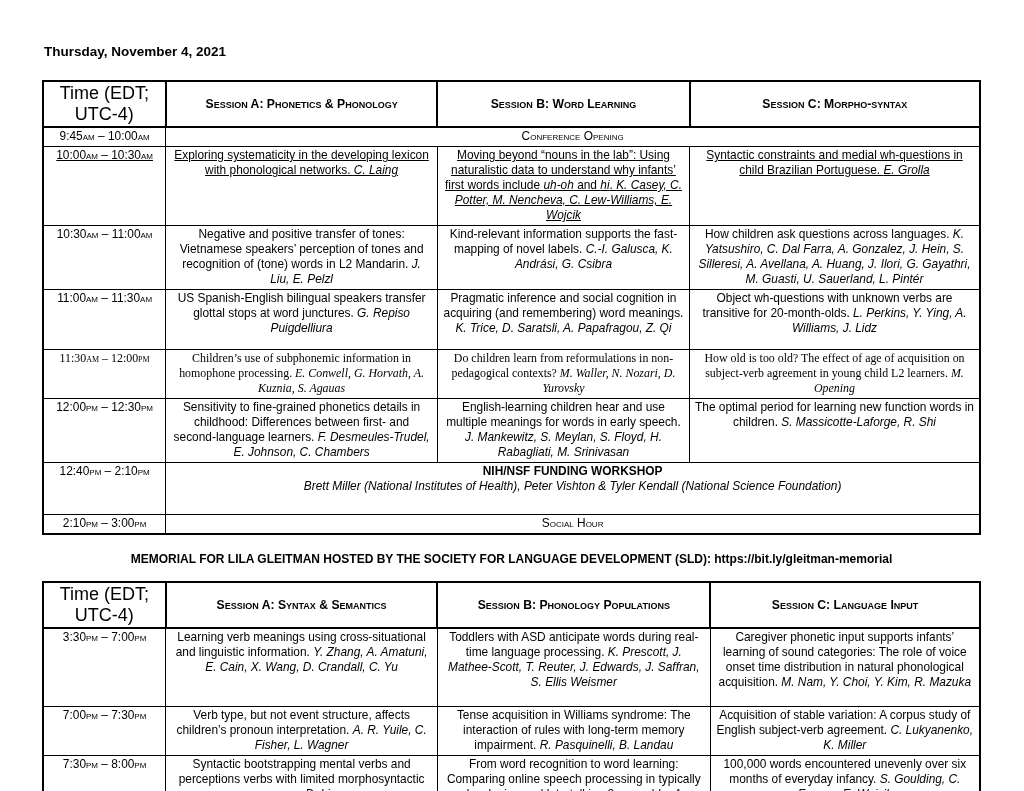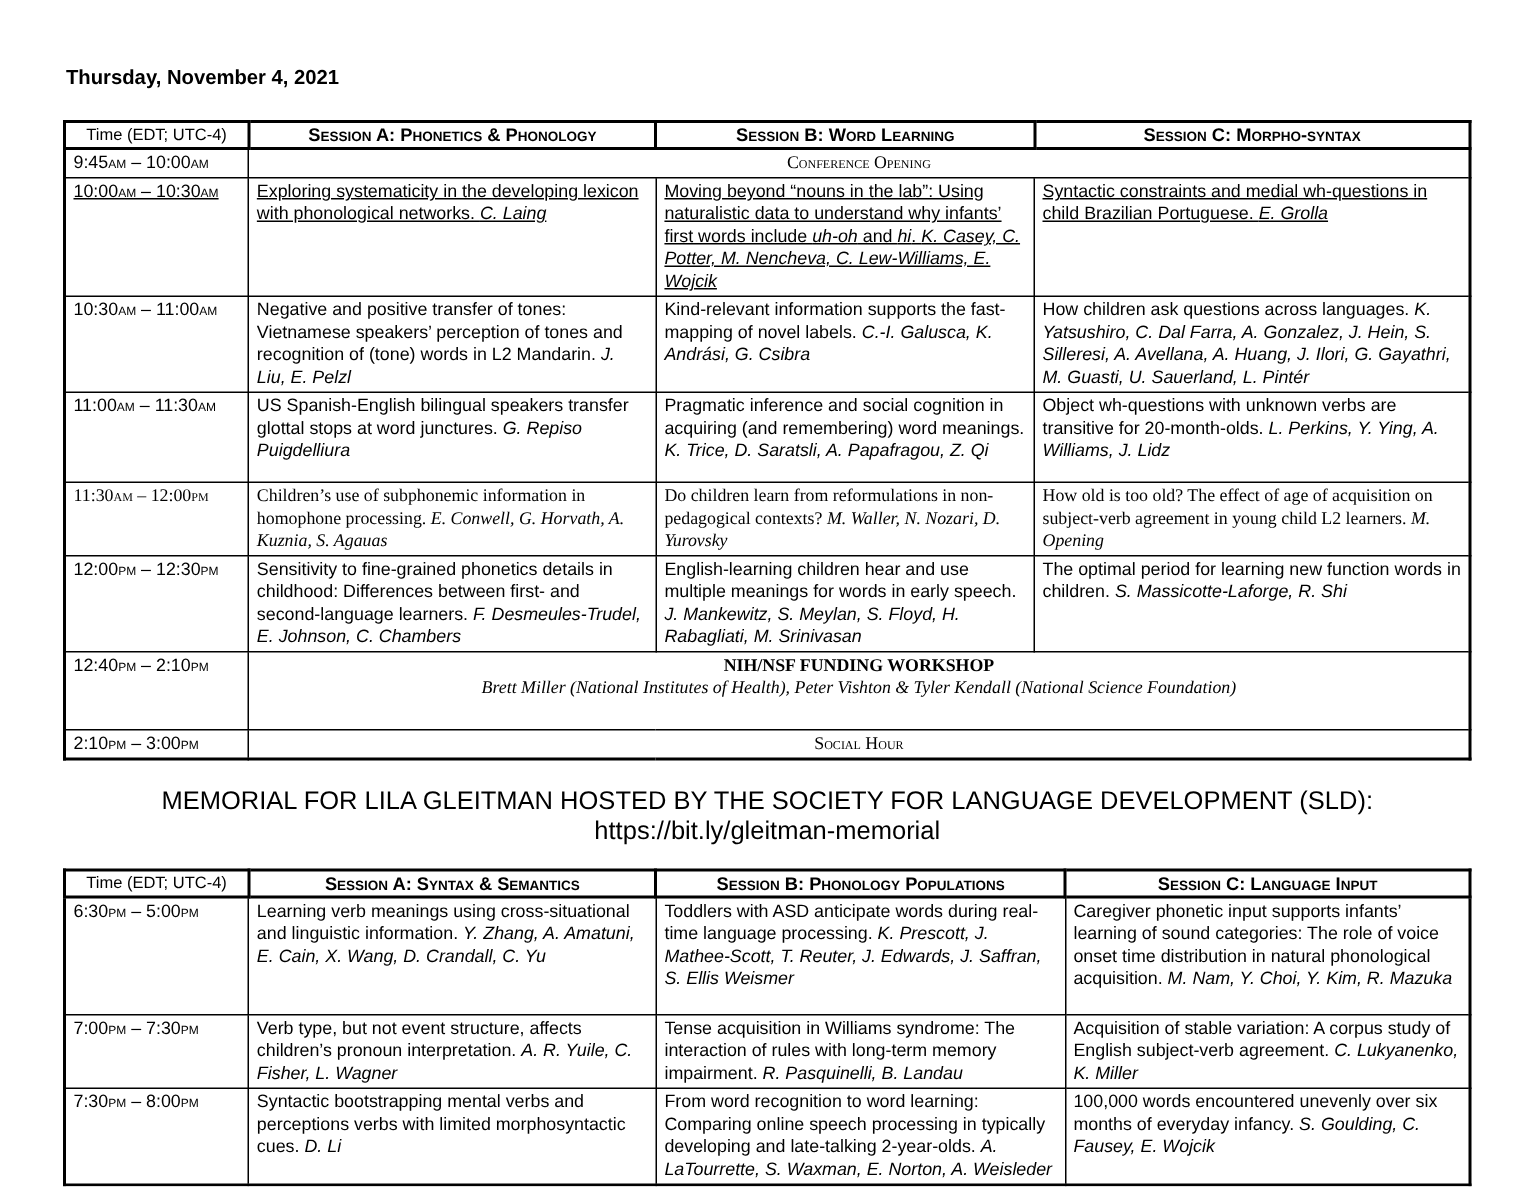--- a/index.html
+++ b/index.html
@@ -1,29 +1,29 @@
 <!DOCTYPE html>
 <html><head>
 <meta charset="utf-8">
 <style>
   html,body{margin:0;padding:0;background:#ffffff;}
   body{font-family:"Liberation Sans",sans-serif;color:#000;}
   .page{width:1024px;height:791px;box-sizing:border-box;padding:44px 43px 24px 42px;overflow:hidden;background:#fff;}
   .doc-title{font-size:13.5px;font-weight:bold;margin:0 0 21px 2px;}
   table.schedule{border-collapse:collapse;width:100%;table-layout:fixed;border:2px solid #000;}
   table.schedule th{border:2px solid #000;font-size:12.2px;font-weight:bold;font-variant:small-caps;text-align:center;padding:1px 4px;vertical-align:middle;}
-  table.schedule th.time-header{font-variant:normal;font-weight:normal;font-size:11px;}
-  table.schedule td{border:1px solid #000;font-size:11.9px;line-height:1.26;vertical-align:top;padding:1px 5px 2px;}
+  table.schedule th.time-header{font-variant:normal;font-weight:normal;font-size:18px;}
+  table.schedule td{border:1px solid #000;font-size:11.9px;line-height:1.26;vertical-align:top;padding:1px 5px 2px;text-align:center;}
   td.time{font-variant:small-caps;white-space:nowrap;}
   td.merged{text-align:center;}
-  td.merged .line{display:block;font-family:Liberation Serif, serif;}
+  td.merged .line{display:block;}
   .sc{font-variant:small-caps;}
   .it{font-style:italic;}
   .bd{font-weight:bold;}
-  .memorial{font-size:17px;font-weight:normal;text-align:center;margin:17px 0 15px 0;letter-spacing:0px;}
+  .memorial{font-size:12px;font-weight:bold;text-align:center;margin:17px 0 15px 0;letter-spacing:0px;}
 </style>
 </head>
 <body>
 
 <div class="page">
   <h1 class="doc-title">Thursday, November 4, 2021</h1>
 
   <table class="schedule">
       <colgroup>
         <col style="width: 13.1%;">
@@ -104,21 +104,21 @@
       <thead>
         <tr style="height: 18px;">
           <th class="time-header">Time (EDT; UTC-4)</th>
           <th>Session A: Syntax &amp; Semantics</th>
           <th>Session B: Phonology Populations</th>
           <th>Session C: Language Input</th>
         </tr>
       </thead>
       <tbody>
         <tr style="height: 78px;">
-          <td class="time">6:30pm – 5:00pm</td>
+          <td class="time">3:30pm – 7:00pm</td>
           <td><span>Learning verb meanings using cross-situational and linguistic information. </span><span class="it">Y. Zhang, A. Amatuni, E. Cain, X. Wang, D. Crandall, C. Yu</span></td>
           <td><span>Toddlers with ASD anticipate words during real-time language processing. </span><span class="it">K. Prescott, J. Mathee-Scott, T. Reuter, J. Edwards, J. Saffran, S. Ellis Weismer</span></td>
           <td><span>Caregiver phonetic input supports infants’ learning of sound categories: The role of voice onset time distribution in natural phonological acquisition. </span><span class="it">M. Nam, Y. Choi, Y. Kim, R. Mazuka</span></td>
         </tr>
         <tr style="height: 48px;">
           <td class="time">7:00pm – 7:30pm</td>
           <td><span>Verb type, but not event structure, affects children’s pronoun interpretation. </span><span class="it">A. R. Yuile, C. Fisher, L. Wagner</span></td>
           <td><span>Tense acquisition in Williams syndrome: The interaction of rules with long-term memory impairment. </span><span class="it">R. Pasquinelli, B. Landau</span></td>
           <td><span>Acquisition of stable variation: A corpus study of English subject-verb agreement. </span><span class="it">C. Lukyanenko, K. Miller</span></td>
         </tr>

